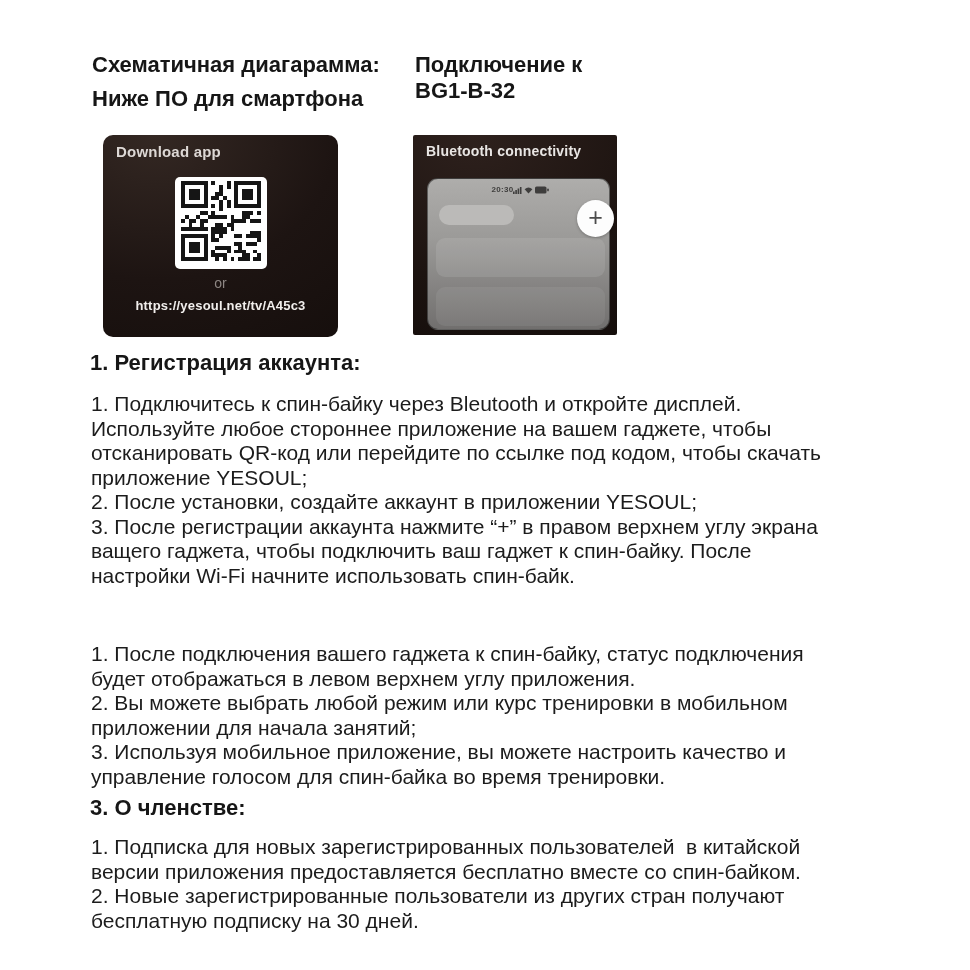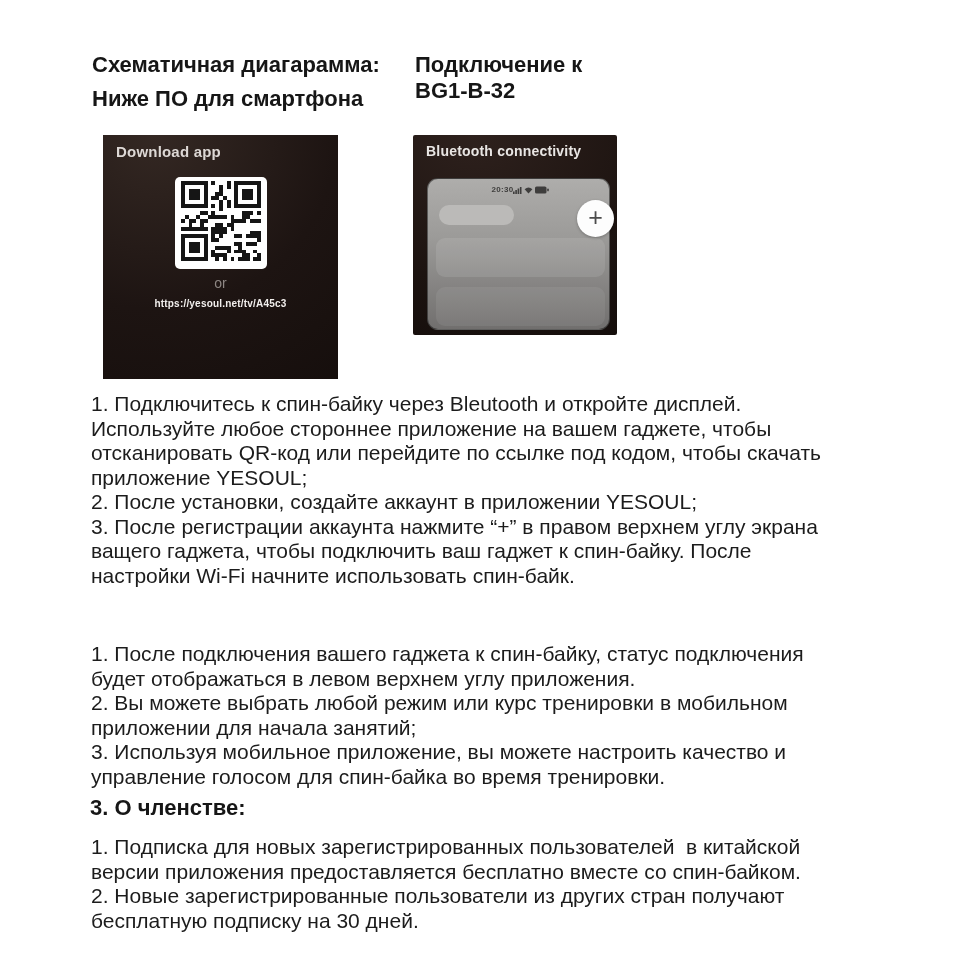--- a/index.html
+++ b/index.html
@@ -7,32 +7,32 @@
     position:relative;width:970px;height:970px;background:#ffffff;
     font-family:"Liberation Sans",sans-serif;color:#1a1a1a;overflow:hidden;
   }
   
   .hdr{position:absolute;font-weight:bold;font-size:22px;letter-spacing:0;color:#161616;}
   .hdr-left-1{left:92px;top:52px;}
   .hdr-left-2{left:92px;top:86px;}
   .hdr-right{left:415px;top:52px;line-height:26px;}
   
   .qr-card{
-    position:absolute;left:103px;top:135px;width:235px;height:244px;
+    position:absolute;left:103px;top:135px;width:235px;height:202px;
     background:radial-gradient(140% 130% at 22% 0%, #342823 0%, #1d1412 55%, #150e0c 100%);
-    border-radius:0;
+    border-radius:10px;
   }
   .qr-title{position:absolute;left:13px;top:8px;font-size:15px;font-weight:600;color:#ddd8d5;letter-spacing:.2px;}
   .qr-box{
     position:absolute;left:72px;top:42px;width:92px;height:92px;background:#ffffff;
     border-radius:5px;display:flex;align-items:center;justify-content:center;
   }
   .qr-box svg{width:80px;height:80px;shape-rendering:crispEdges;}
   .qr-or{position:absolute;left:0;top:140px;width:100%;text-align:center;font-size:14px;color:#8d8683;}
-  .qr-url{position:absolute;left:0;top:163px;width:100%;text-align:center;font-size:10px;font-weight:600;color:#f1eeec;letter-spacing:.2px;}
+  .qr-url{position:absolute;left:0;top:163px;width:100%;text-align:center;font-size:13px;font-weight:600;color:#f1eeec;letter-spacing:.2px;}
   
   .bt-card{
     position:absolute;left:413px;top:135px;width:204px;height:200px;
     background:radial-gradient(150% 120% at 30% 0%, #2e211d 0%, #1c1310 60%, #140d0b 100%);
     border-radius:2px;
   }
   .bt-title{position:absolute;left:13px;top:8px;font-size:14px;font-weight:600;color:#e9e6e4;letter-spacing:.2px;}
   .phone{
     position:absolute;left:14px;top:43px;width:183px;height:152px;border-radius:11px;
     background:linear-gradient(180deg,#aeadab 0%,#9b9a98 40%,#716f6e 100%);
@@ -312,20 +312,21 @@
       </div>
       <div class="pill"></div>
       <div class="ph-block1"></div>
       <div class="ph-block2"></div>
       <div class="plus-circle">
         <span>+</span>
       </div>
     </div>
   </div>
 
+  <div class="sec-h h1">1. Регистрация аккаунта:</div>
   <div class="sec-b b1">1. Подключитесь к спин-байку через Bleutooth и откройте дисплей.
 Используйте любое стороннее приложение на вашем гаджете, чтобы
 отсканировать QR-код или перейдите по ссылке под кодом, чтобы скачать
 приложение YESOUL;
 2. После установки, создайте аккаунт в приложении YESOUL;
 3. После регистрации аккаунта нажмите “+” в правом верхнем углу экрана
 ващего гаджета, чтобы подключить ваш гаджет к спин-байку. После
 настройки Wi-Fi начните использовать спин-байк.</div>
 
   <div class="sec-b b2">1. После подключения вашего гаджета к спин-байку, статус подключения

